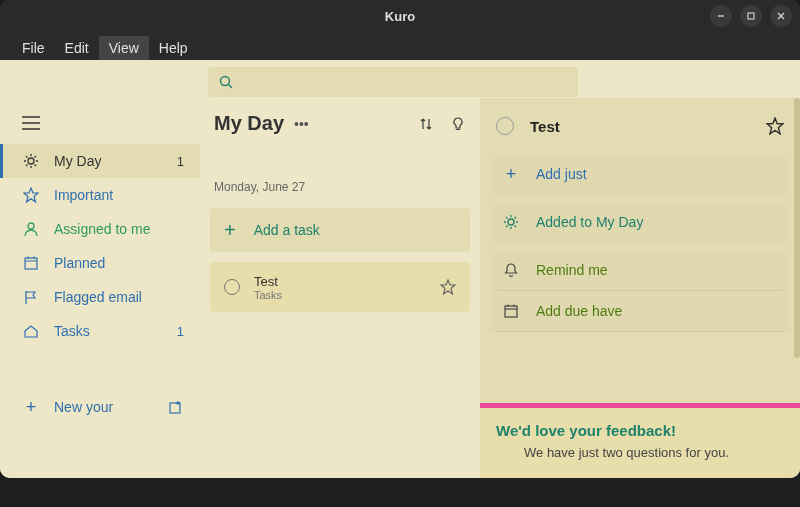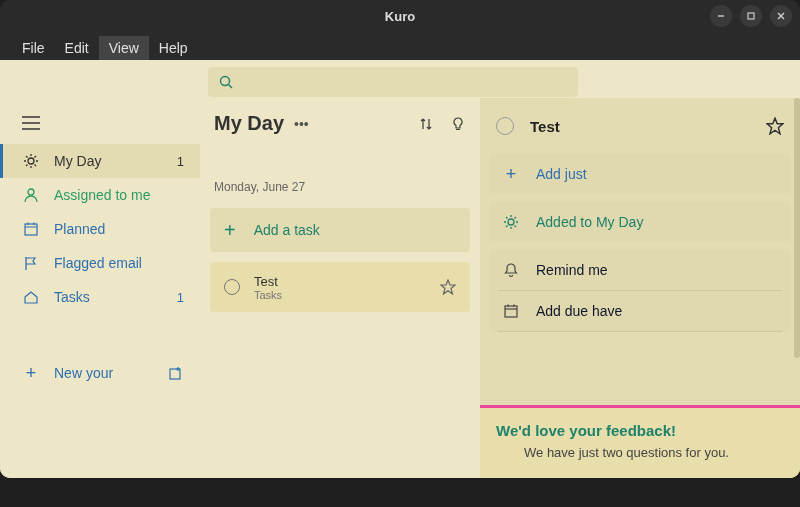--- a/index.html
+++ b/index.html
@@ -41,27 +41,27 @@
   .task .circle { width: 16px; height: 16px; border: 1.5px solid #777; border-radius: 50%; }
   .task .ttext { flex: 1; display: flex; flex-direction: column; }
   .task .ttitle { font-size: 13px; color: #333; }
   .task .tlist { font-size: 11px; color: #777; }
   .task .star { color: #666; font-size: 16px; }
   .details { width: 320px; background: #e3dcb3; display: flex; flex-direction: column; padding: 8px 10px 0 10px; gap: 8px; position: relative; }
   .details-header { display: flex; align-items: center; height: 40px; padding: 0 6px; }
   .details-check { width: 18px; height: 18px; border: 1.5px solid #999; border-radius: 50%; margin-right: 16px; }
   .details-title { flex: 1; font-size: 15px; font-weight: 600; color: #222; }
   .details-star { color: #333; font-size: 18px; }
-  .drow { background: #e0d9b0; border-radius: 2px; height: 40px; display: flex; align-items: center; padding: 0 12px; gap: 16px; font-size: 14px; color: #0f172a; }
+  .drow { background: #e0d9b0; border-radius: 2px; height: 40px; display: flex; align-items: center; padding: 0 12px; gap: 16px; font-size: 14px; color: #4d7c0f; }
   .drow.addstep { color: #2f6fb0; }
   .drow.addstep .dplus { color: #2f6fb0; font-size: 18px; }
   .drow.green { color: #1f826b; }
   .drow .dicon { width: 18px; display: flex; justify-content: center; }
   .separator { height: 1px; background: #cfc89f; margin: 0 8px; }
-  .feedback { position: absolute; left: 0; right: 0; bottom: 0; background: #e7deac; padding: 14px 16px 18px 16px; border-top: 3px solid #ec4899; }
+  .feedback { position: absolute; left: 0; right: 0; bottom: 0; background: #e7deac; padding: 14px 16px 18px 16px; border-top: 5px solid #ec4899; }
   .feedback h3 { color: #1f826b; font-size: 15px; font-weight: 600; margin-bottom: 6px; }
   .feedback p { color: #444; font-size: 13px; margin-left: 28px; }
   .details-scroll { position: absolute; right: 0; top: 0; width: 6px; height: 260px; background: #c8c196; border-radius: 3px; }
   svg { display: block; }
 </style>
 </head>
 <body>
 
 <div class="window">
 
@@ -131,20 +131,28 @@
                     <line x1="11.5" y1="11.5" x2="13" y2="13"></line>
                     <line x1="3" y1="13" x2="4.5" y2="11.5"></line>
                     <line x1="11.5" y1="4.5" x2="13" y2="3"></line>
                   </g>
                 </svg>
               </span>
             <span class="label">My Day</span>
             <span class="count">1</span>
           </div>
 
+          <div class="nav-item">
+            <span class="icon">
+                <svg width="16" height="16" viewBox="0 0 16 16">
+                  <polygon points="8,1 10,6 15,6 11,9.5 12.5,15 8,11.8 3.5,15 5,9.5 1,6 6,6" fill="none" stroke="#2f6fb0" stroke-width="1.2"></polygon>
+                </svg>
+              </span>
+            <span class="label">Important</span>
+          </div>
 
           <div class="nav-item green">
             <span class="icon">
                 <svg width="16" height="16" viewBox="0 0 16 16">
                   <circle cx="8" cy="5" r="3" fill="none" stroke="#2e9b63" stroke-width="1.3"></circle>
                   <path d="M2 15c0-3.3 2.7-6 6-6s6 2.7 6 6" fill="none" stroke="#2e9b63" stroke-width="1.3"></path>
                 </svg>
               </span>
             <span class="label">Assigned to me</span>
           </div>

